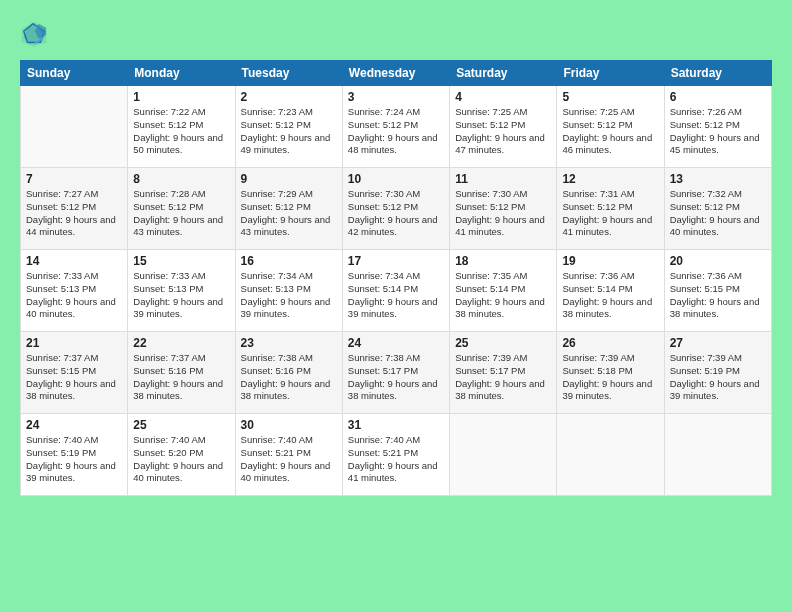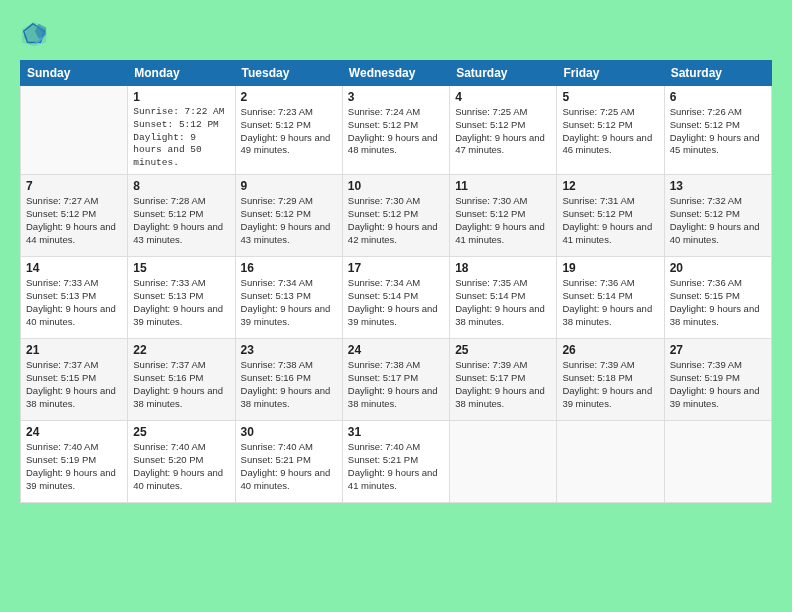--- a/index.html
+++ b/index.html
@@ -136,21 +136,21 @@
           <th>Saturday</th>
           <th>Friday</th>
           <th>Saturday</th>
         </tr>
     </thead>
     <tbody id="calendar-body">
     <tr>
           <td class="empty-cell"></td>
           <td>
             <span class="day-num">1</span>
-            <div class="cell-info" style="white-space: pre-line; font-family: Liberation Mono, monospace;">Sunrise: 7:22 AM
+            <div class="cell-info" style="white-space: pre-line;">Sunrise: 7:22 AM
 Sunset: 5:12 PM
 Daylight: 9 hours and 50 minutes.</div>
           </td>
           <td>
             <span class="day-num">2</span>
             <div class="cell-info" style="white-space: pre-line;">Sunrise: 7:23 AM
 Sunset: 5:12 PM
 Daylight: 9 hours and 49 minutes.</div>
           </td>
           <td>

